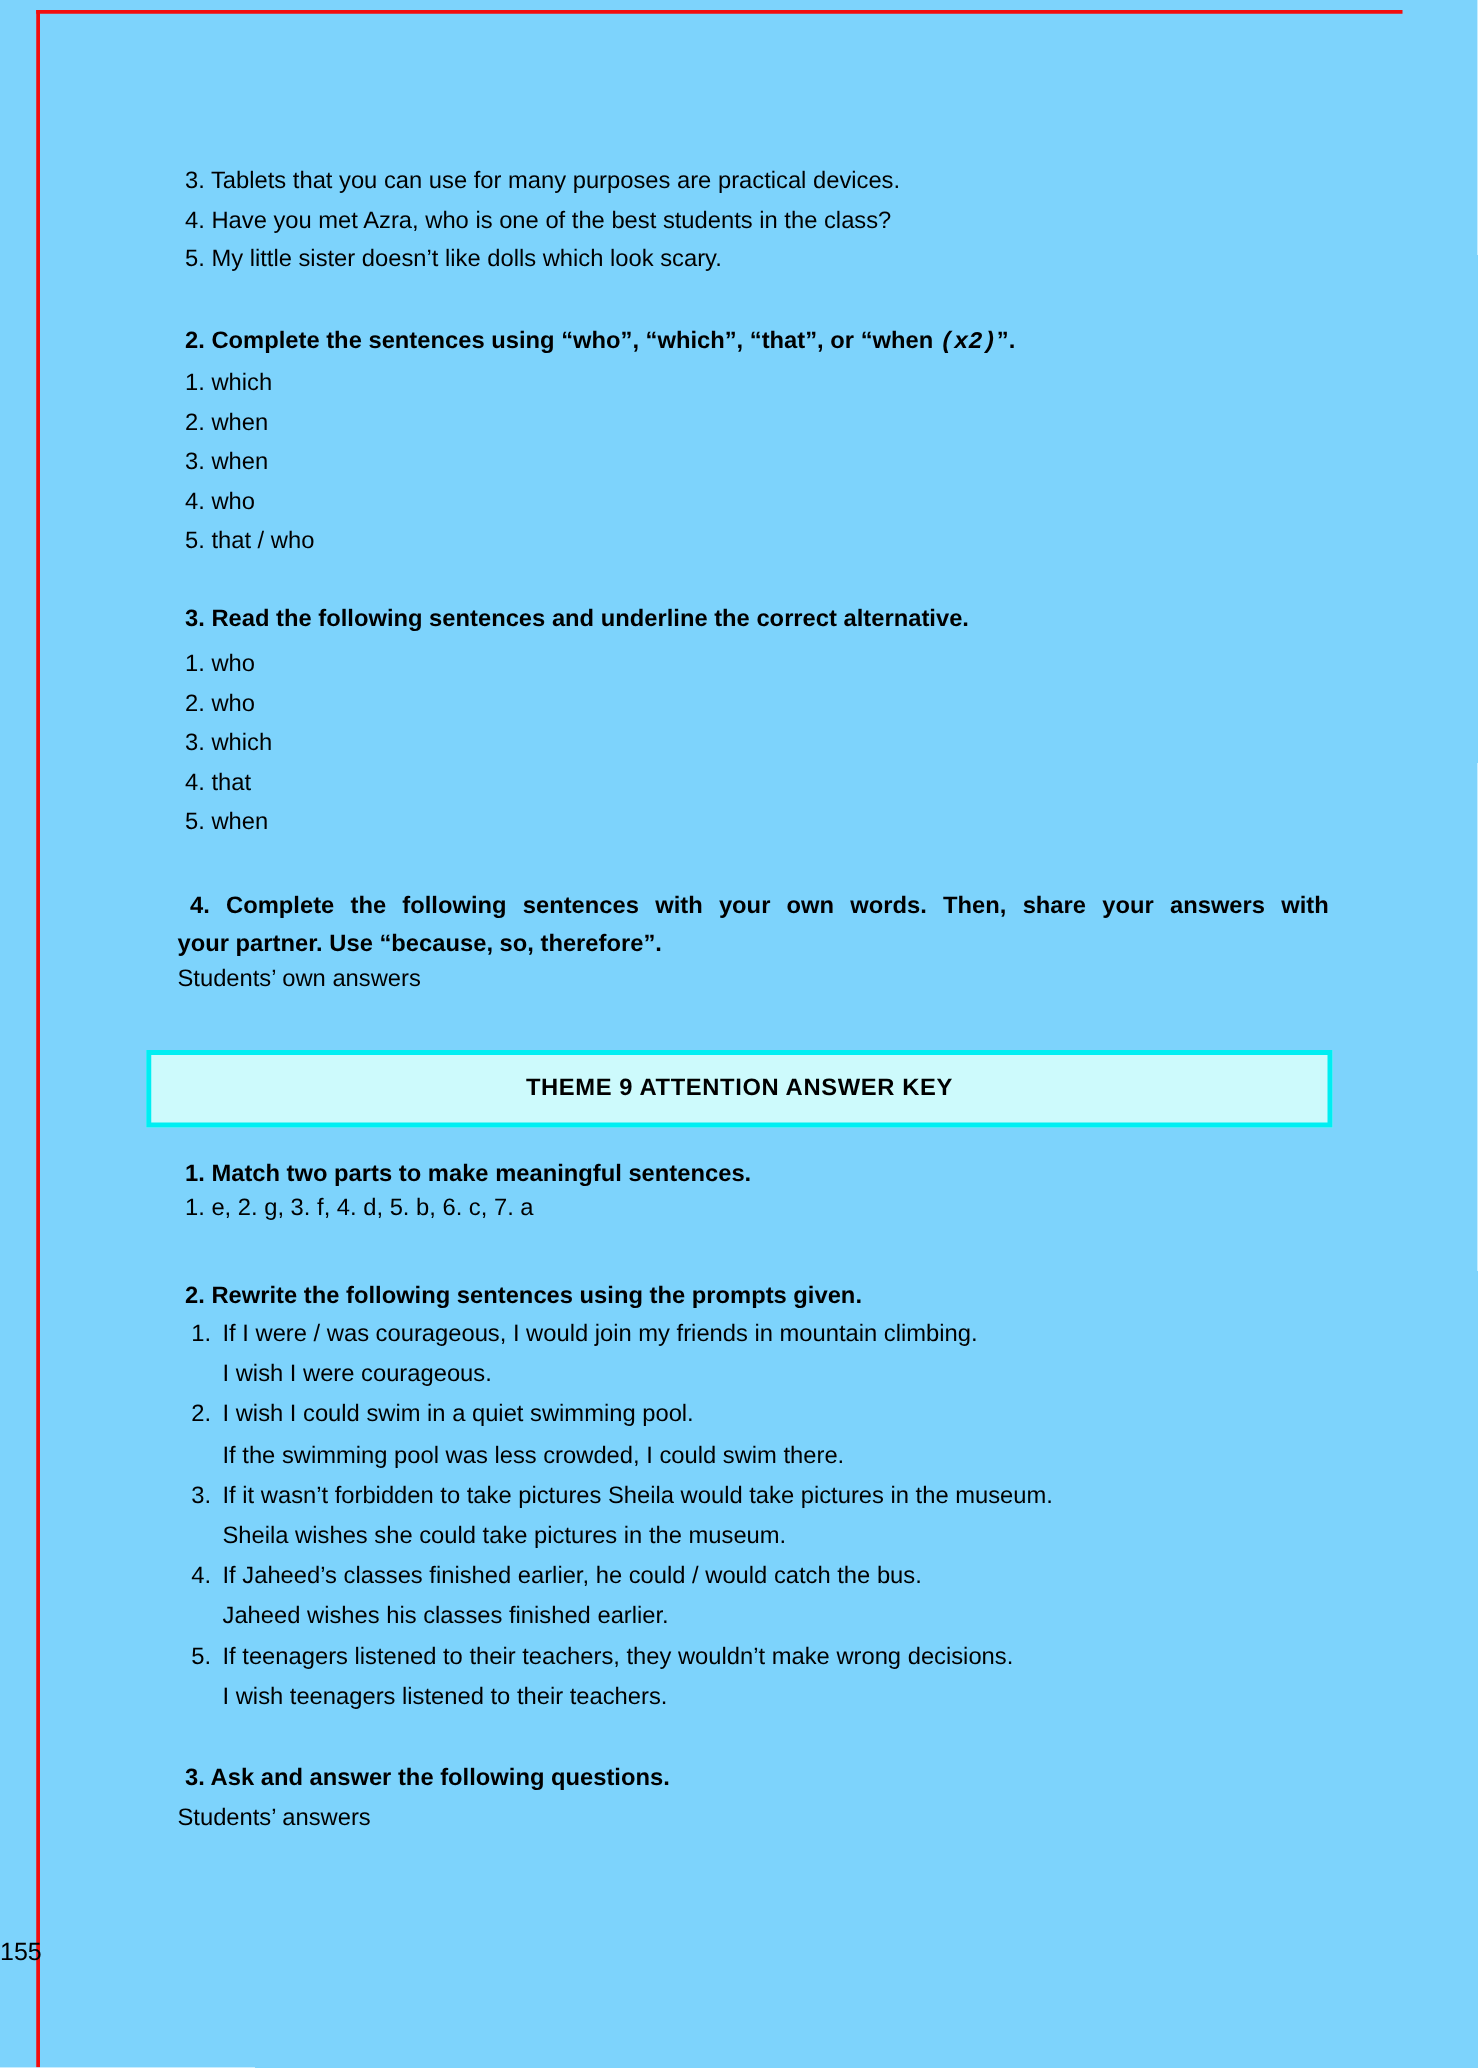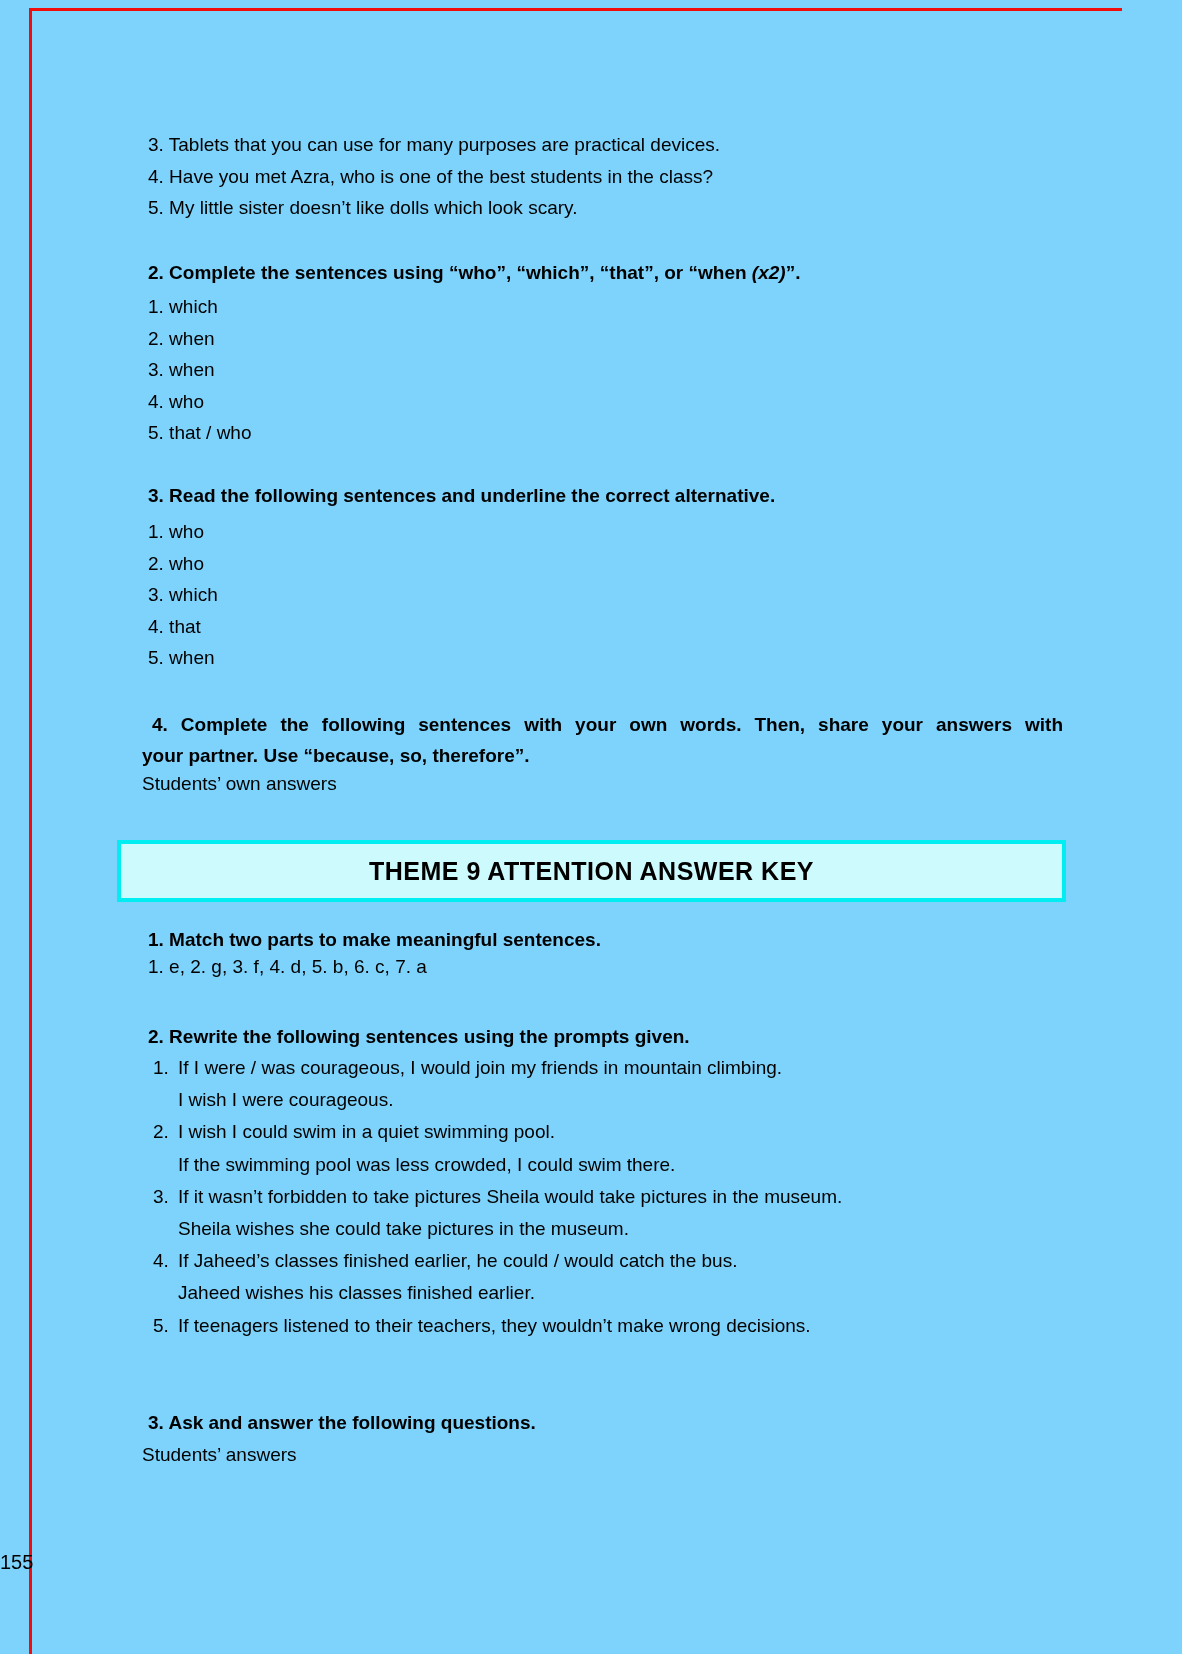--- a/index.html
+++ b/index.html
@@ -14,33 +14,33 @@
     width:1182px;
     height:1654px;
     background:#7dd3fc;
     overflow:hidden;
     font-family:"Liberation Sans","DejaVu Sans",sans-serif;
     color:var(--text);
   }
   .abs{position:absolute;}
   .line{font-size:19px;line-height:31.6px;white-space:nowrap;}
   .bold{font-weight:bold;}
-  .ital{font-style:italic;}
+  .ital{font-style:italic;font-family:Liberation Mono, monospace;}
   .redline{position:absolute;background:var(--accent-red);}
   .banner{
     position:absolute;
     box-sizing:border-box;
     border:4px solid var(--banner-border);
     background:var(--banner-fill);
     display:flex;
     align-items:center;
     justify-content:center;
   }
   .banner-title{
-    font-size:25px;
+    font-size:19px;
     font-weight:bold;
     letter-spacing:0.5px;
     white-space:nowrap;
   }
   .just-par{font-size:19px;font-weight:bold;line-height:30.5px;}
   .just-par .l1{text-align:justify;text-align-last:justify;margin-left:41px;}
   .just-par .l2{text-align:left;white-space:nowrap;margin-left:31px;}
   .ritem{display:flex;font-size:19px;line-height:32.2px;}
   .ritem .num{width:25px;flex:0 0 25px;}
   .ritem .rlines div{white-space:nowrap;}
@@ -122,20 +122,21 @@
       <span class="num">4.</span>
       <div class="rlines">
         <div>If Jaheed’s classes finished earlier, he could / would catch the bus.</div>
         <div>Jaheed wishes his classes finished earlier.</div>
       </div>
     </div>
     <div class="ritem">
       <span class="num">5.</span>
       <div class="rlines">
         <div>If teenagers listened to their teachers, they wouldn’t make wrong decisions.</div>
+        <div>I wish teenagers listened to their teachers.</div>
       </div>
     </div>
   </div>
 
   <div class="abs line bold" style="left:148px;top:1407px;">3. Ask and answer the following questions.</div>
   <div class="abs line" style="left:142px;top:1439px;">Students’ answers</div>
 
   <div class="pageno">155</div>
 
 </div>

